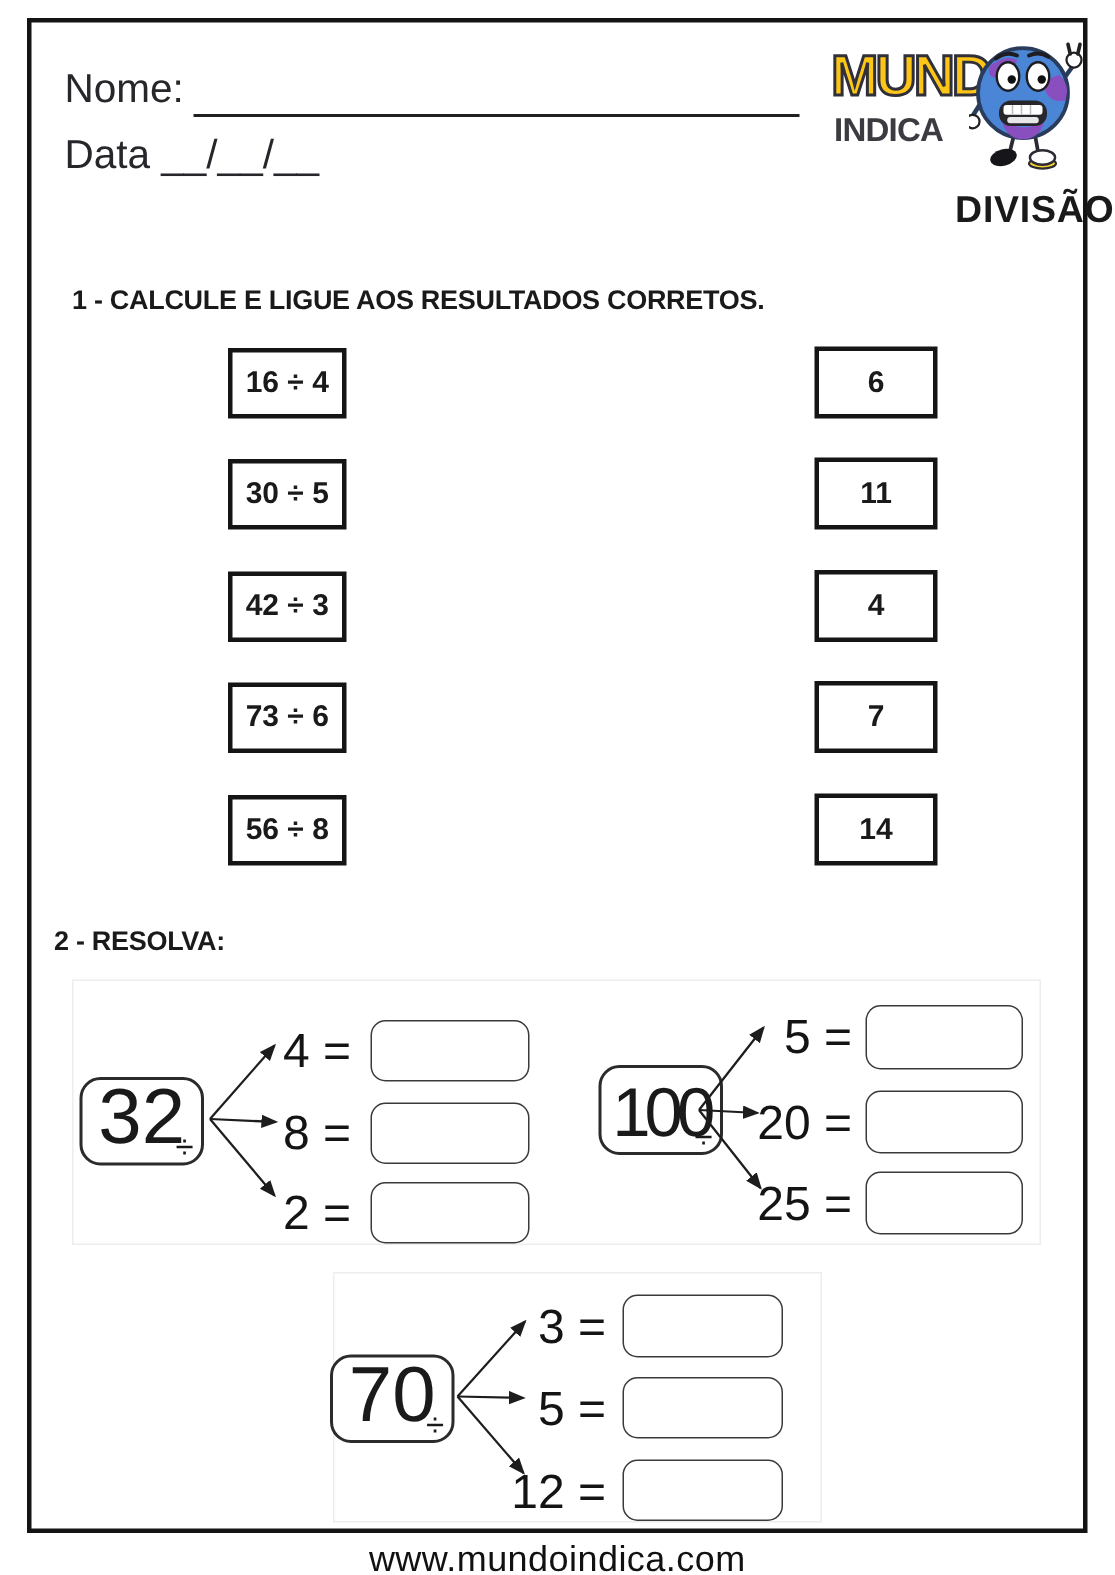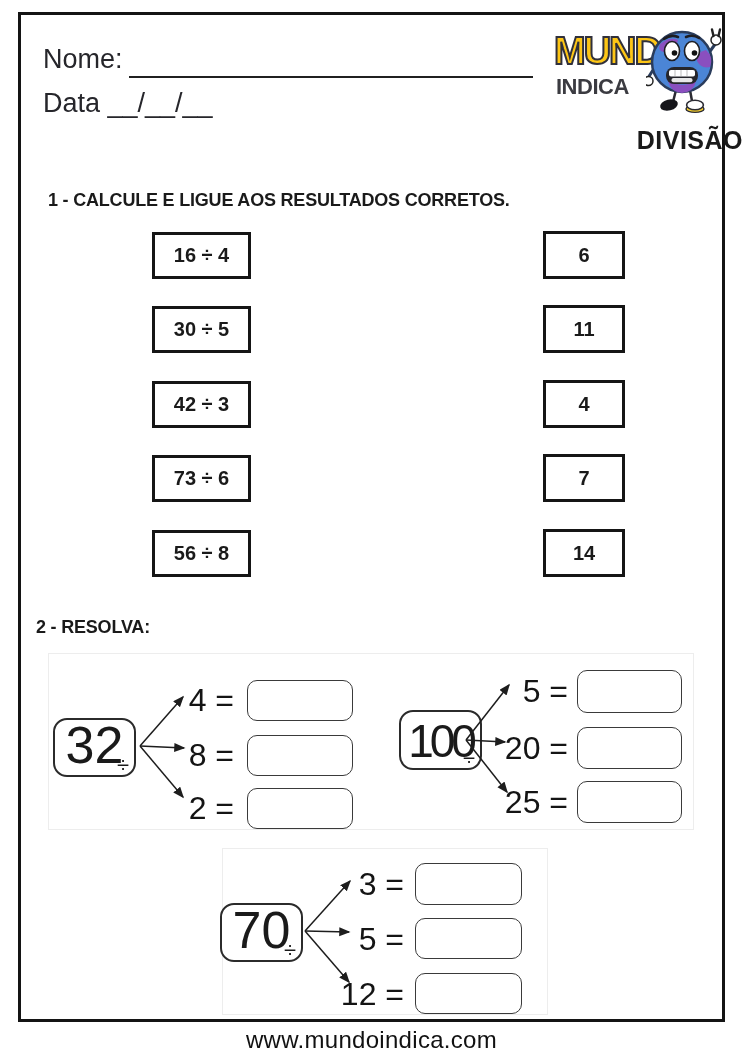--- a/index.html
+++ b/index.html
@@ -17,21 +17,21 @@
   .date-label{left:43px;top:88px;font-size:27px;color:#26262b;}
   .page-title{left:0;top:126px;width:743px;text-align:right;font-size:25px;font-weight:bold;letter-spacing:.5px;}
   .sec-heading{font-size:18px;font-weight:bold;letter-spacing:-.2px;}
   .h1{left:36px;top:190px;margin-left:12px;}
   .h2{left:36px;top:617px;}
   .pbox{
     border:3px solid #151515;box-sizing:border-box;background:#fff;
     display:flex;align-items:center;justify-content:center;
     font-size:20px;font-weight:bold;
   }
-  .pbox.left{left:152px;width:99px;height:47px;}
+  .pbox.left{left:152px;width:79px;height:47px;}
   .pbox.right{left:543px;width:82px;height:48px;}
   .panel{border:1px solid #ededed;box-sizing:border-box;}
   .numbox{
     border:2px solid #2b2b2b;border-radius:14px;box-sizing:border-box;background:#fff;
     display:flex;align-items:flex-end;justify-content:center;font-weight:400;
   }
   .numbox .op{position:absolute;right:5px;bottom:-1px;font-size:22px;line-height:22px;}
   .divlabel{
     font-size:32px;font-weight:400;color:#141414;
     display:flex;align-items:center;justify-content:flex-end;

